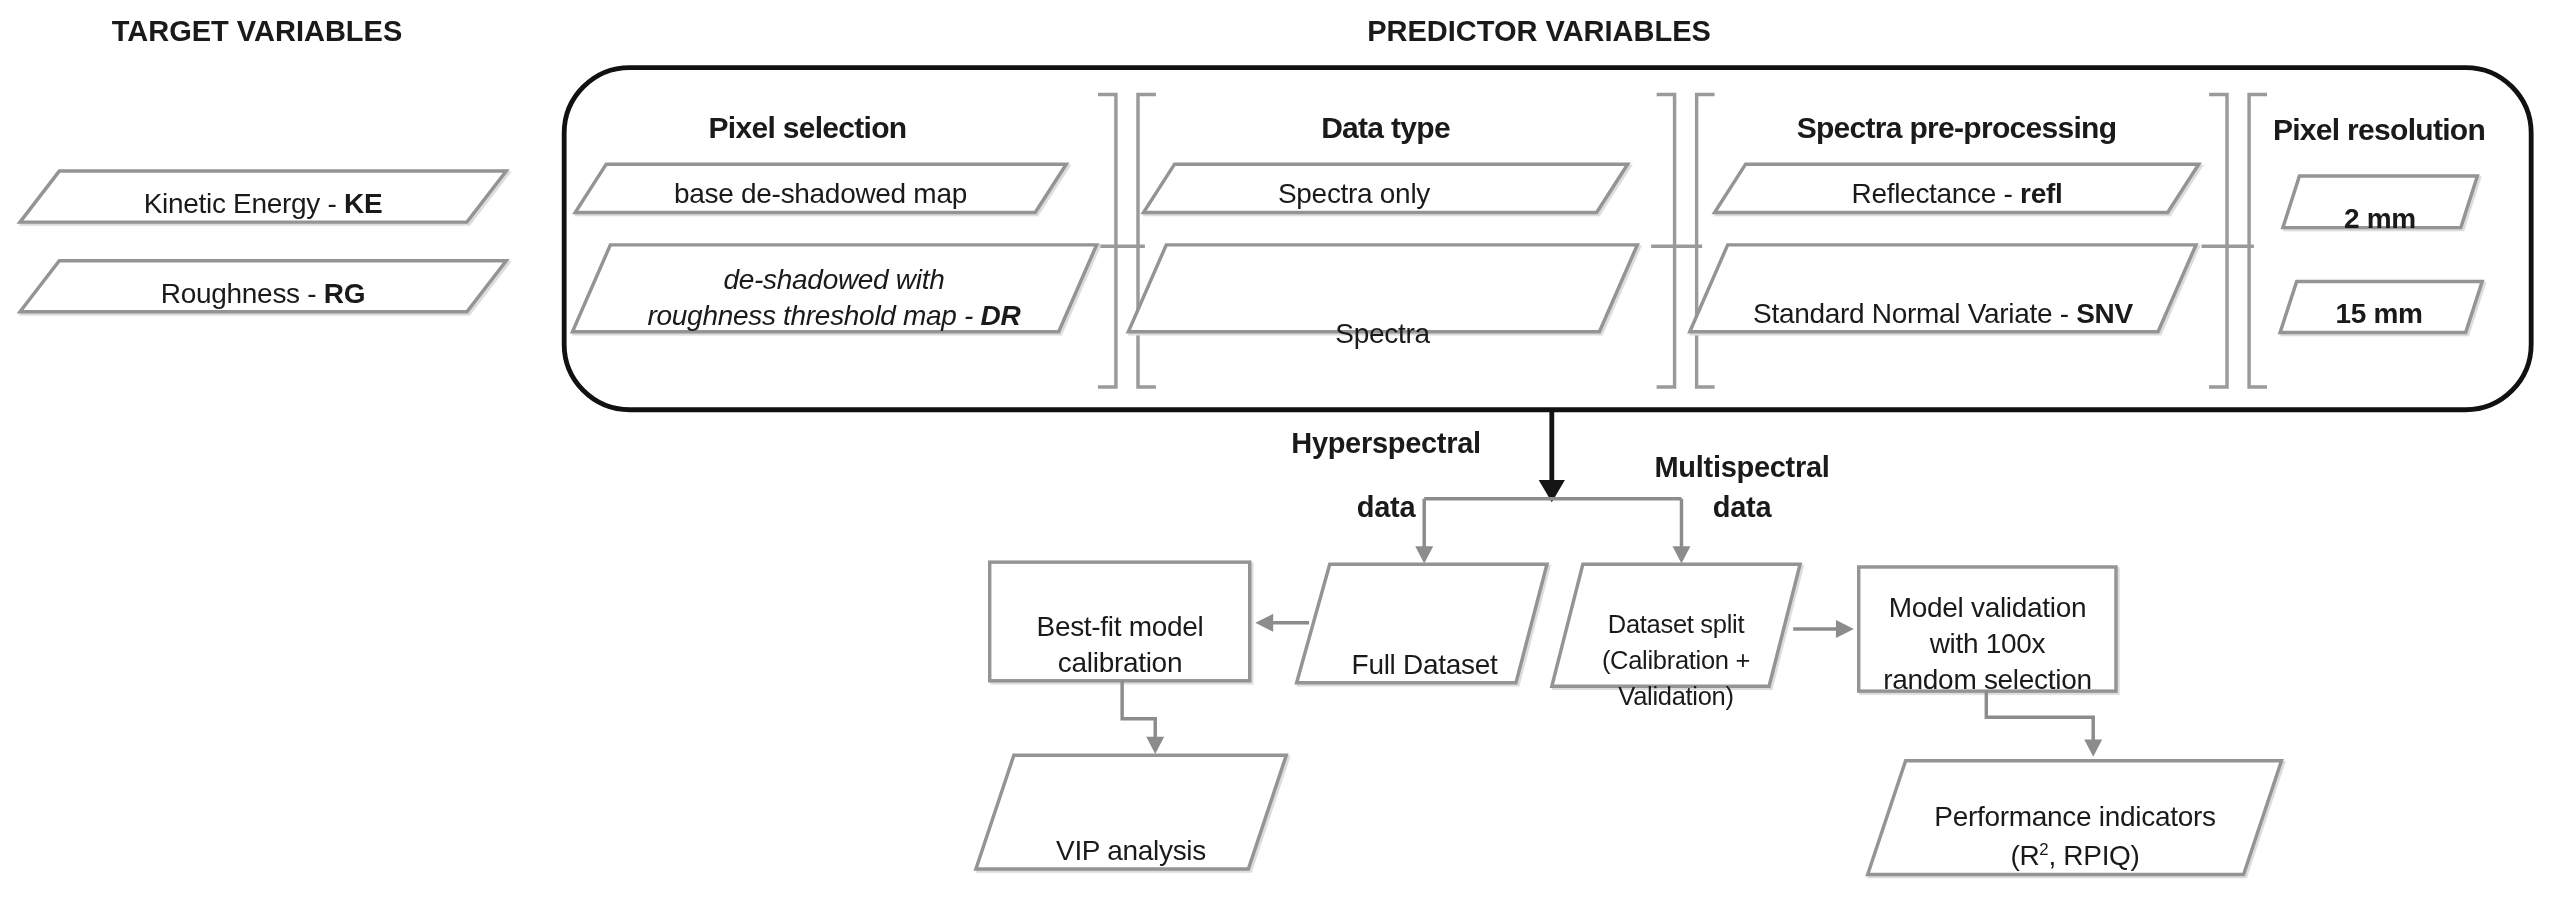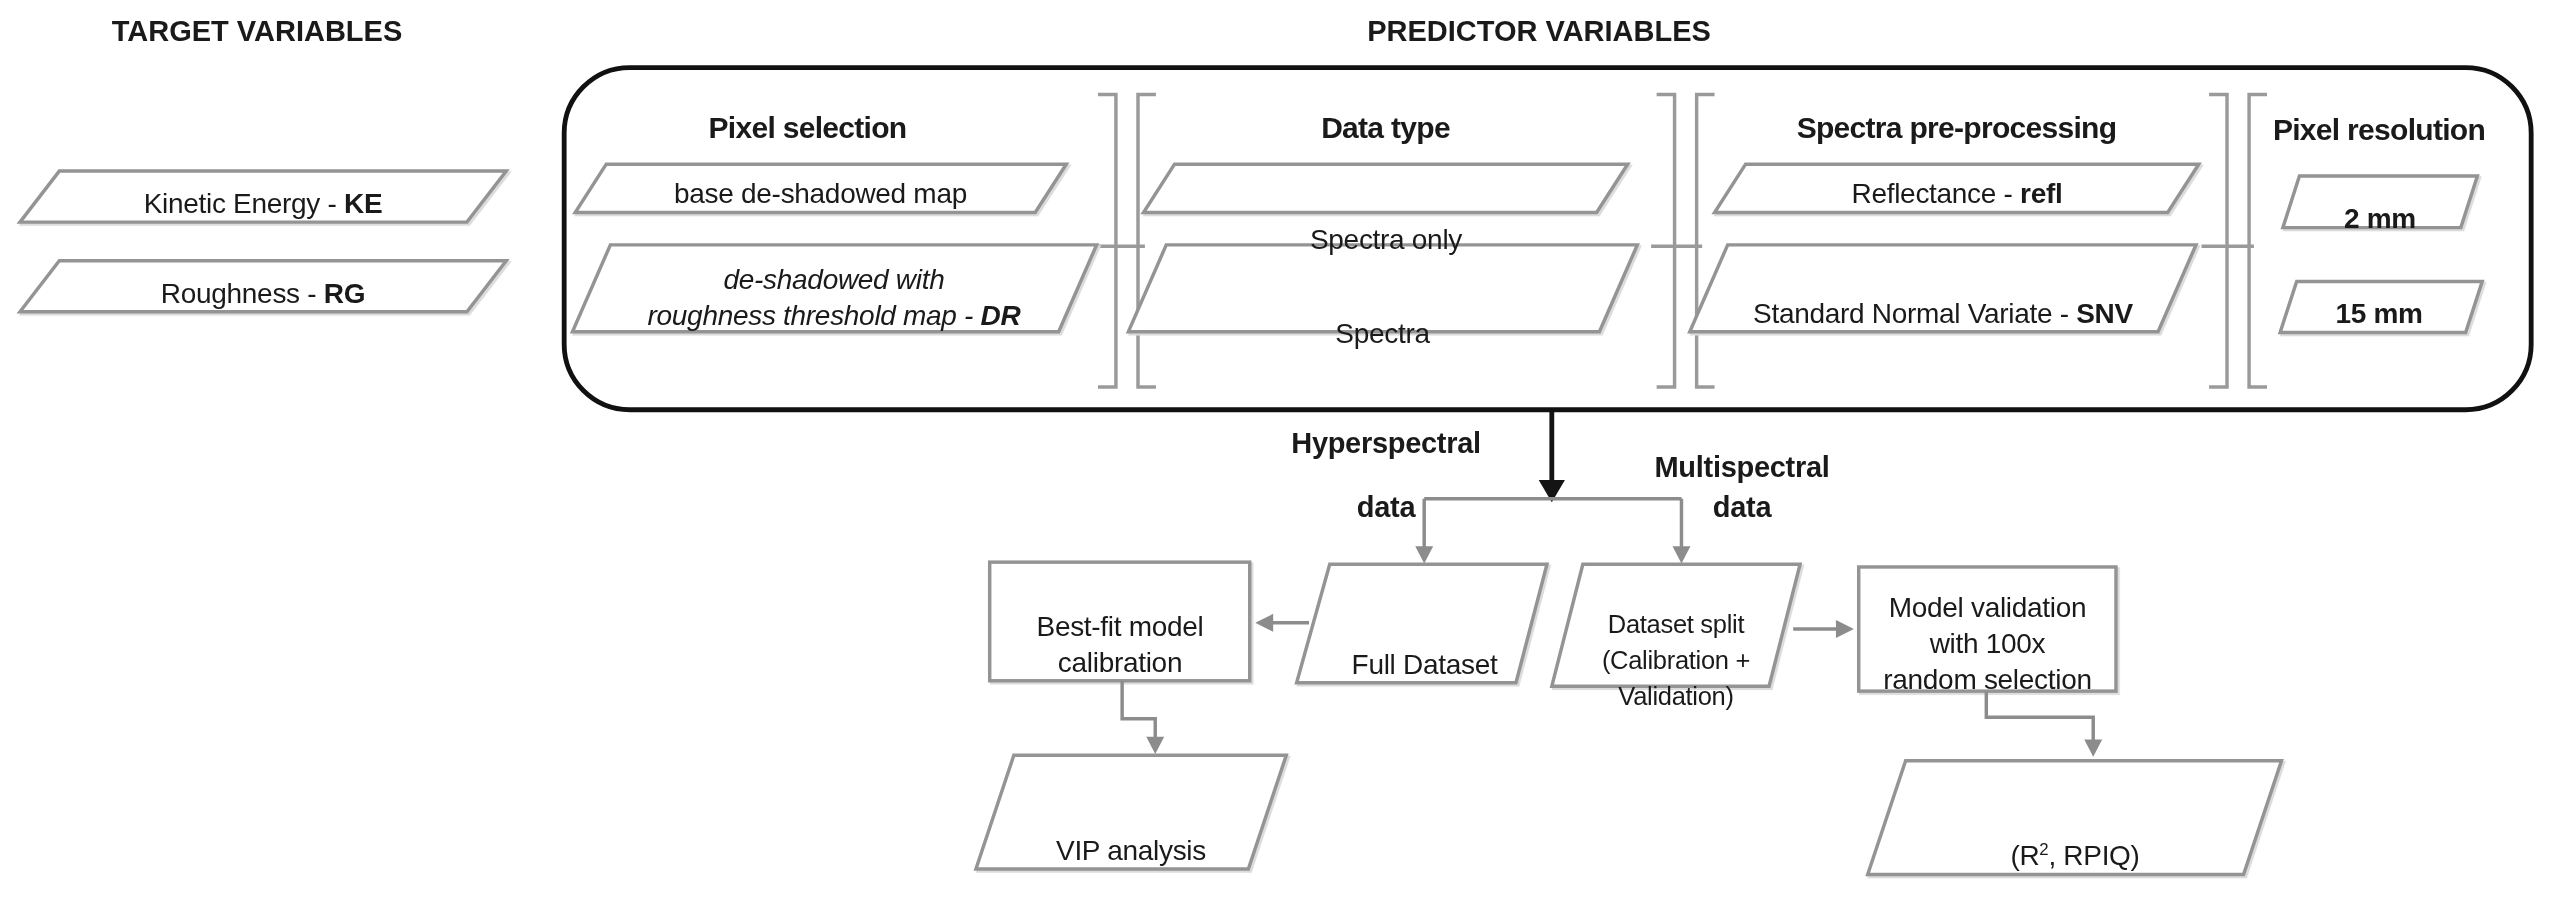--- a/index.html
+++ b/index.html
@@ -118,21 +118,21 @@
   </div>
 
   <div class="txt" style="left:575px;top:164px;width:491px;height:48px;">
     <span class="line"><span>base de-shadowed map</span><b></b></span>
   </div>
   <div class="txt" style="left:572px;top:243px;width:524px;height:91px;font-style:italic;">
     <span class="line"><span>de-shadowed with</span></span>
     <span class="line"><span>roughness threshold map - </span><b>DR</b></span>
   </div>
 
-  <div class="txt" style="left:1144px;top:164px;width:484px;height:48px;margin-top:46px;">
+  <div class="txt" style="left:1112px;top:164px;width:484px;height:48px;">
     <span class="line"><span>Spectra only</span></span>
   </div>
   <div class="txt" style="left:1128px;top:240px;width:509px;height:112px;">
     <span class="line"><span>Spectra</span></span>
   </div>
 
   <div class="txt" style="left:1715px;top:164px;width:484px;height:48px;">
     <span class="line"><span>Reflectance - </span><b>refl</b></span>
   </div>
   <div class="txt" style="left:1690px;top:245px;width:506px;height:87px;">
@@ -169,17 +169,18 @@
   </div>
   <div class="txt" style="left:1859px;top:567px;width:257px;height:124px;margin-top:7px;">
     <span class="line">Model validation</span>
     <span class="line">with 100x</span>
     <span class="line">random selection</span>
   </div>
   <div class="txt" style="left:976px;top:755px;width:310px;height:114px;">
     <span class="line">VIP analysis</span>
   </div>
   <div class="txt" style="left:1868px;top:761px;width:414px;height:114px;line-height:39px;">
+    <span class="line">Performance indicators</span>
     <span class="line"><span>(R</span><sup>2</sup><span>, RPIQ)</span></span>
   </div>
 
 </div>
 
 
 </body></html>

